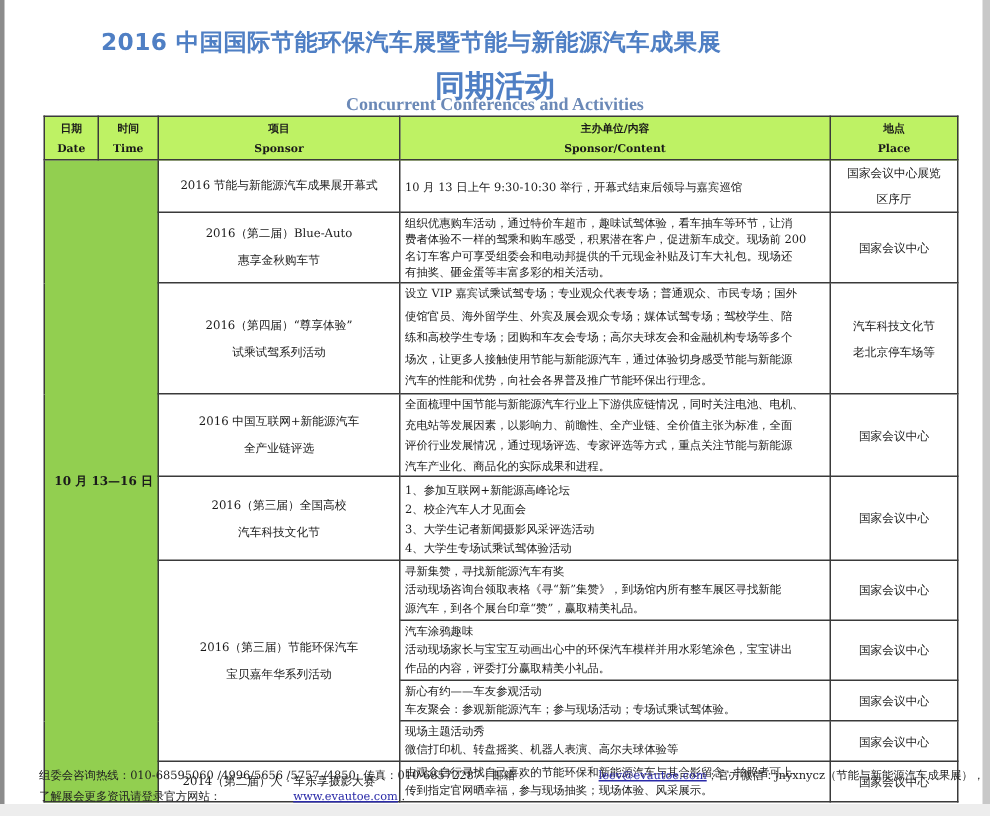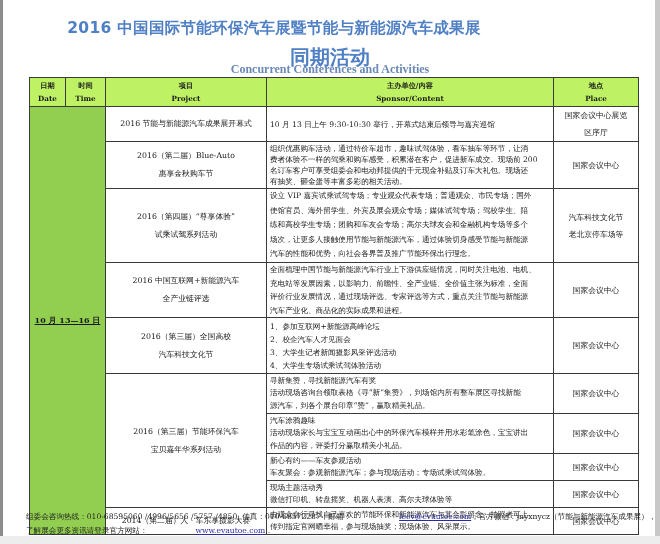--- a/index.html
+++ b/index.html
@@ -35,21 +35,21 @@
     font-size: 7.6px; line-height: 1.45;
   }
   table.sched td, table.sched th {
     border: 1px solid #3a3a3a; padding: 0 3px; vertical-align: middle;
   }
   table.sched thead th {
     background: #bef264; font-weight: bold; text-align: center; font-size: 7.2px;
     line-height: 13px; height: 28px; padding: 0;
   }
   .date-cell {
-    background: #92cf50; text-align: center; font-weight: bold; font-size: 8px; text-decoration: underline;
+    background: #92cf50; text-align: right; font-weight: bold; font-size: 8px;
   }
   .proj-cell { text-align: center; font-size: 7.8px; line-height: 18px; }
   .content-cell { text-align: left; padding-left: 4px; }
   .place-cell { text-align: center; font-size: 7.8px; line-height: 17px; }
   .line { display: block; white-space: nowrap; overflow: hidden; }
   .thick-top td { border-top: 2px solid #555; }
 
   .footer {
     position: absolute; left: 26px; font-size: 7.6px; white-space: nowrap; color: #222;
   }
@@ -79,21 +79,21 @@
       <th>
           <span class="line">日期</span>
           <span class="line">Date</span>
         </th>
       <th>
           <span class="line">时间</span>
           <span class="line">Time</span>
         </th>
       <th>
           <span class="line">项目</span>
-          <span class="line">Project</span>
+          <span class="line">Sponsor</span>
         </th>
       <th>
           <span class="line">主办单位/内容</span>
           <span class="line">Sponsor/Content</span>
         </th>
       <th>
           <span class="line">地点</span>
           <span class="line">Place</span>
         </th>
     </tr>

